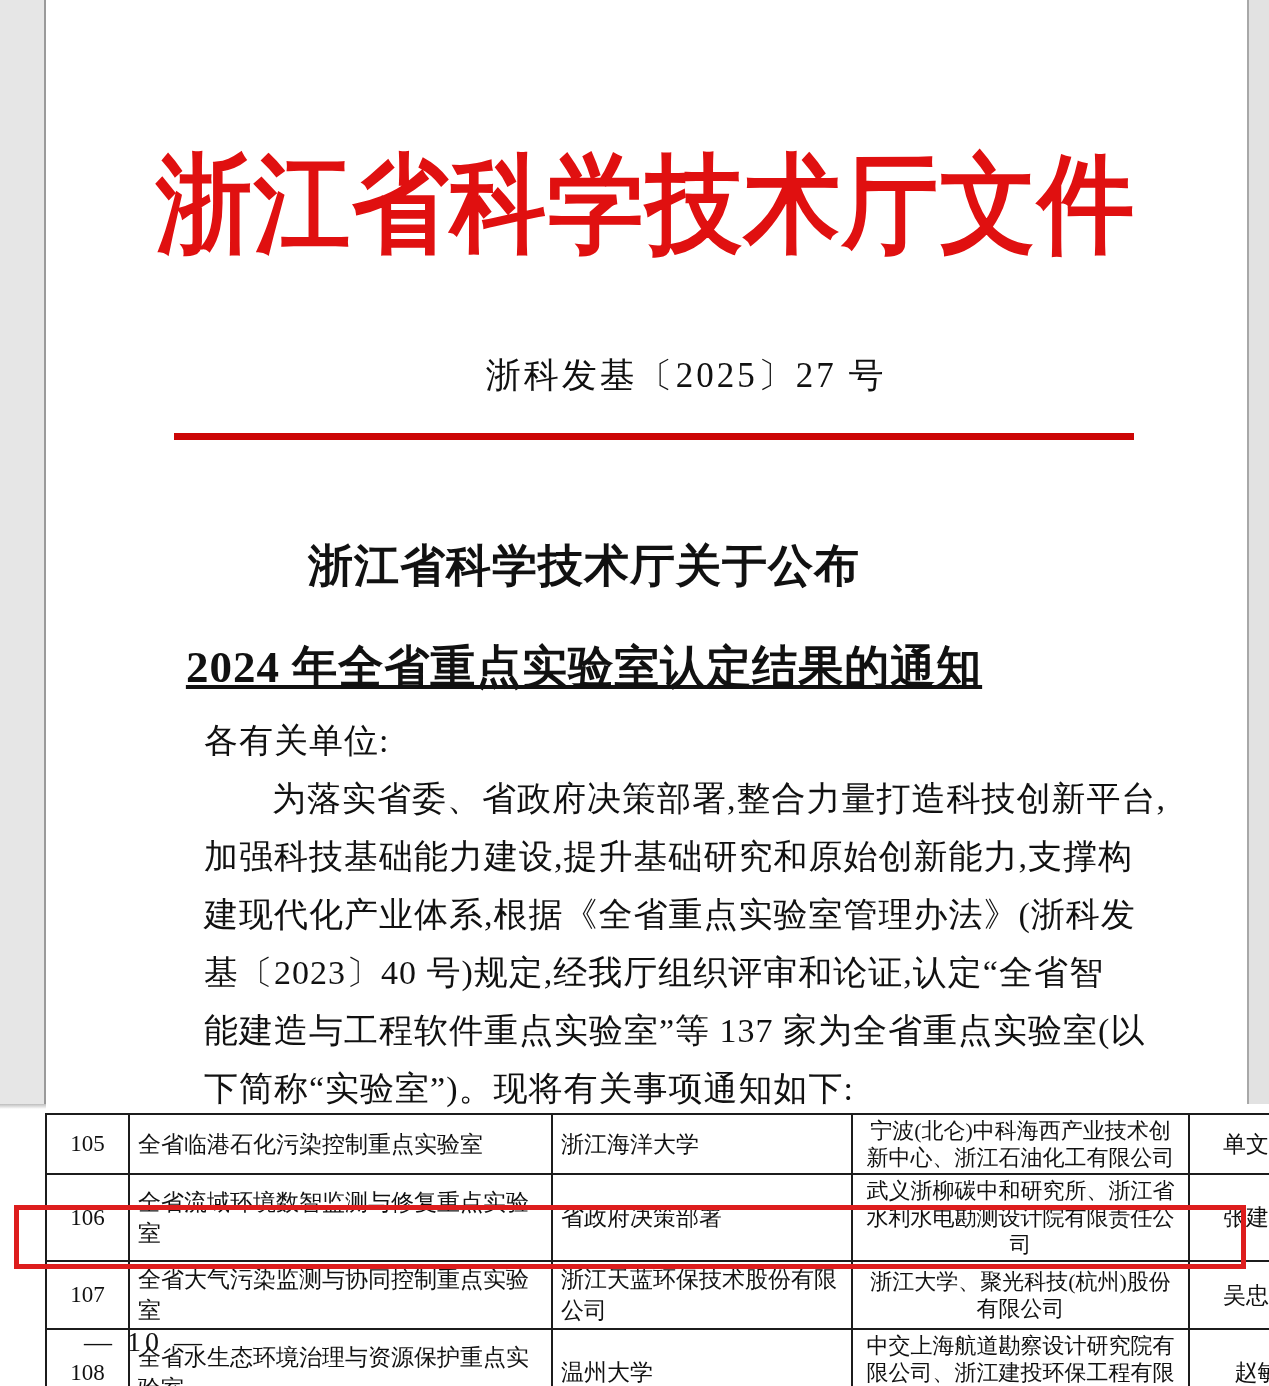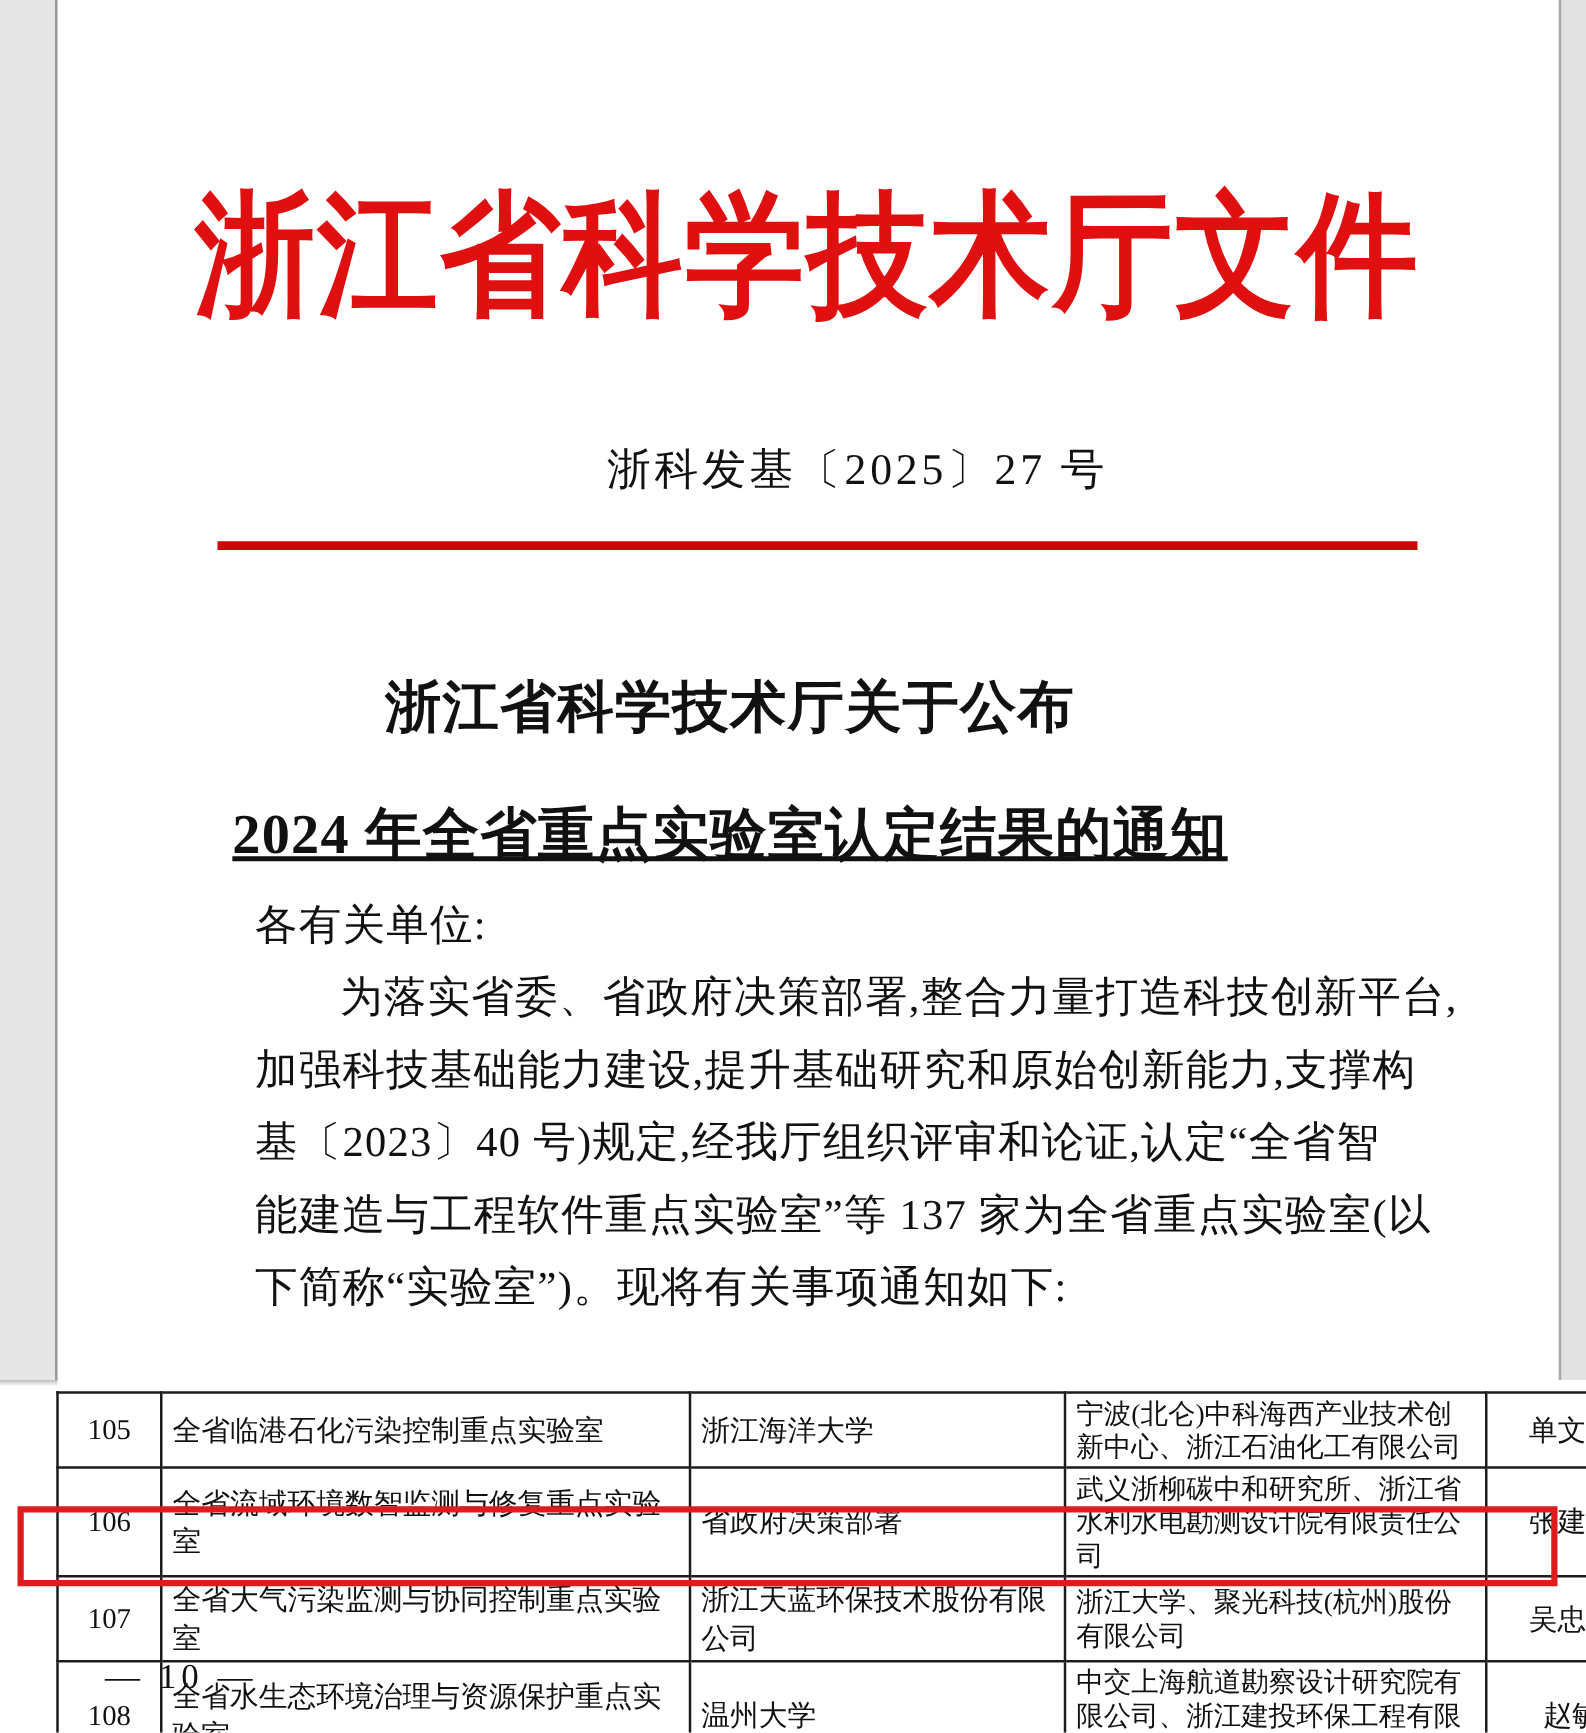--- a/index.html
+++ b/index.html
@@ -41,21 +41,21 @@
     position:absolute;left:45px;top:1113px;border-collapse:collapse;
     table-layout:fixed;width:1190px;font-size:23px;
   }
   .result-table td{
     border:2px solid #1c1c1c;padding:2px 8px;vertical-align:middle;
     overflow:hidden;
   }
   .col-no{width:65px;text-align:center;margin-left:33px;}
   .col-lab{width:405px;text-align:left;padding-left:14px;}
   .col-inst{width:282px;text-align:left;padding-left:12px;}
-  .col-partner{width:319px;text-align:left;font-size:22px;line-height:27px;padding:3px 8px;}
+  .col-partner{width:319px;text-align:center;font-size:22px;line-height:27px;padding:3px 8px;}
   .col-person{width:119px;text-align:center;}
   .result-table tr{height:50px;}
 
   .highlight-box{
     position:absolute;left:14px;top:1205px;width:1222px;height:54px;
     border:5px solid #dd1d1d;background:transparent;z-index:5;
   }
 
   .page-number{
     position:absolute;left:84px;top:1326px;font-size:28px;letter-spacing:4px;
@@ -72,20 +72,21 @@
 <div class="doc-number">浙科发基〔2025〕27 号</div>
 <div class="red-divider" style="background: rgb(204, 6, 6);"></div>
 
 <div class="doc-heading heading-1">浙江省科学技术厅关于公布</div>
 <div class="doc-heading heading-2">2024 年全省重点实验室认定结果的通知</div>
 
 <div class="body-text">
   <span class="body-line">各有关单位:</span>
   <span class="body-line indent">为落实省委、省政府决策部署,整合力量打造科技创新平台,</span>
   <span class="body-line">加强科技基础能力建设,提升基础研究和原始创新能力,支撑构</span>
+  <span class="body-line">建现代化产业体系,根据《全省重点实验室管理办法》(浙科发</span>
   <span class="body-line">基〔2023〕40 号)规定,经我厅组织评审和论证,认定“全省智</span>
   <span class="body-line">能建造与工程软件重点实验室”等 137 家为全省重点实验室(以</span>
   <span class="body-line">下简称“实验室”)。现将有关事项通知如下:</span>
 </div>
 
 <table class="result-table">
   <tbody>
     <tr>
       <td class="col-no">105</td>
       <td class="col-lab">全省临港石化污染控制重点实验室</td>

